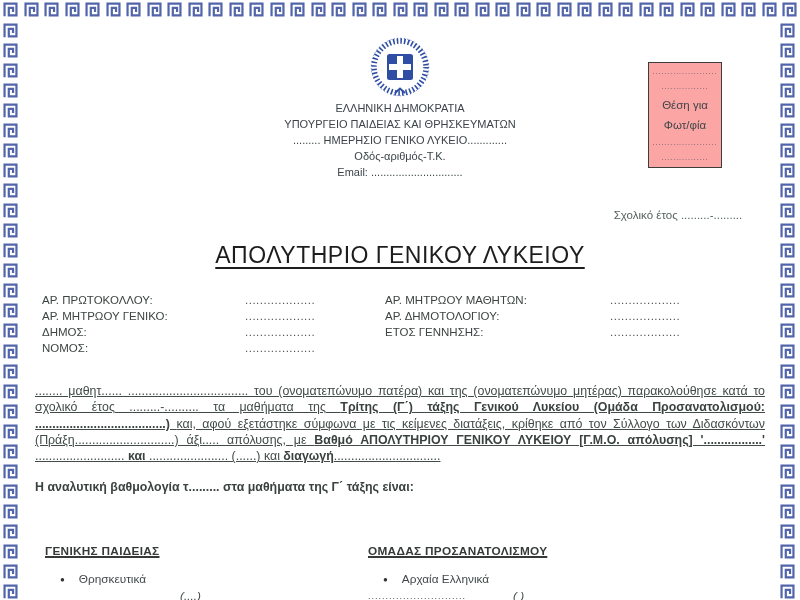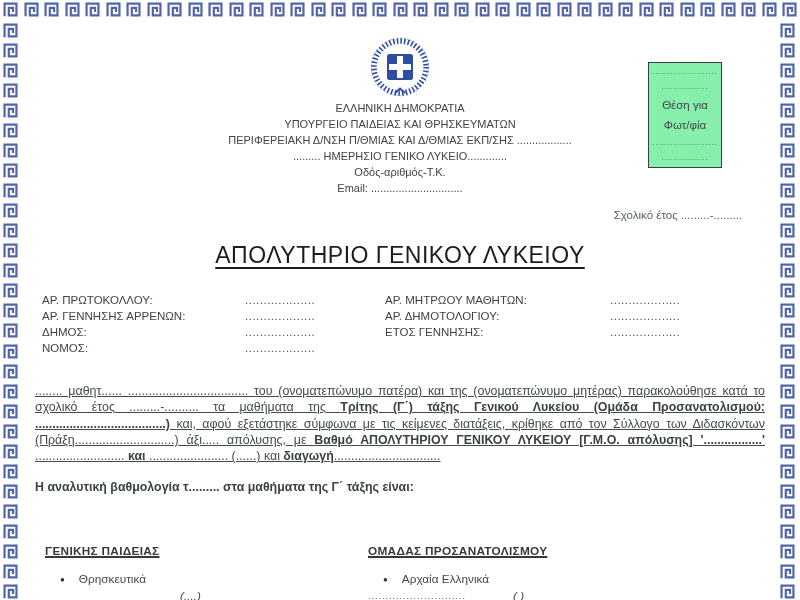--- a/index.html
+++ b/index.html
@@ -21,21 +21,21 @@
   
   .header-block{position:absolute;left:22px;right:22px;top:36px;text-align:center;}
   .emblem{color:var(--emblem-blue,#2e4da3);display:block;margin:0 auto 2px auto;}
   .header-line{font-size:11px;line-height:16px;color:#3b4448;}
 
   
   .photo-box{
     position:absolute;left:648px;top:62px;width:74px;height:106px;
     border:1.4px solid #3d3d3d;box-sizing:border-box;text-align:center;
     display:flex;flex-direction:column;justify-content:space-between;
-    padding:5px 2px;background:#86efac;
+    padding:5px 2px;background:#fca5a5;
   }
   .photo-dots{font-size:7px;letter-spacing:1px;color:#4a4f52;line-height:8px;white-space:nowrap;overflow:hidden;}
   .photo-label{font-size:11.5px;color:#3f4648;line-height:14px;}
 
   
   .school-year{position:absolute;left:588px;top:209px;width:180px;text-align:center;
     font-size:11.5px;color:#53625f;}
 
   
   .diploma-title{
@@ -390,21 +390,20 @@
       <circle cx="31" cy="31" r="26" fill="none" stroke="currentColor" stroke-width="5.5" stroke-dasharray="1.6 2.1"></circle>
       <circle cx="31" cy="31" r="28.8" fill="none" stroke="currentColor" stroke-width="1" stroke-dasharray="1 2.4" opacity="0.75"></circle>
       <rect x="18" y="18" width="26" height="26" rx="2.5" fill="currentColor"></rect>
       <rect x="28" y="20" width="6" height="22" fill="#ffffff"></rect>
       <rect x="20" y="28" width="22" height="6" fill="#ffffff"></rect>
       <path d="M26 57 L31 52.5 L36 57" fill="none" stroke="currentColor" stroke-width="2"></path>
     </svg>
     <div>
         <div class="header-line">ΕΛΛΗΝΙΚΗ ΔΗΜΟΚΡΑΤΙΑ</div>
         <div class="header-line">ΥΠΟΥΡΓΕΙΟ ΠΑΙΔΕΙΑΣ ΚΑΙ ΘΡΗΣΚΕΥΜΑΤΩΝ</div>
-        <div class="header-line">ΠΕΡΙΦΕΡΕΙΑΚΗ Δ/ΝΣΗ Π/ΘΜΙΑΣ ΚΑΙ Δ/ΘΜΙΑΣ ΕΚΠ/ΣΗΣ ..................</div>
         <div class="header-line">......... ΗΜΕΡΗΣΙΟ ΓΕΝΙΚΟ ΛΥΚΕΙΟ.............</div>
         <div class="header-line">Οδός-αριθμός-Τ.Κ.</div>
         <div class="header-line">Email: ..............................</div>
       </div>
   </div>
 
   <div class="photo-box">
     <div class="photo-dots">......................</div>
     <div class="photo-dots">................</div>
     <div class="photo-label">Θέση για</div>
@@ -414,21 +413,21 @@
   </div>
 
   <div class="school-year">Σχολικό έτος .........-.........</div>
 
   <div class="diploma-title">
     <span>ΑΠΟΛΥΤΗΡΙΟ ΓΕΝΙΚΟΥ ΛΥΚΕΙΟΥ</span>
   </div>
 
   <div class="fields-col fields-left">
       <div class="field-row"><span>ΑΡ. ΠΡΩΤΟΚΟΛΛΟΥ:</span><span class="field-value">...................</span></div>
-      <div class="field-row"><span>ΑΡ. ΓΕΝΝΗΣΗΣ ΑΡΡΕΝΩΝ:</span><span class="field-value">...................</span></div>
+      <div class="field-row"><span>ΑΡ. ΜΗΤΡΩΟΥ ΓΕΝΙΚΟ:</span><span class="field-value">...................</span></div>
       <div class="field-row"><span>ΔΗΜΟΣ:</span><span class="field-value">...................</span></div>
       <div class="field-row"><span>ΝΟΜΟΣ:</span><span class="field-value">...................</span></div>
     </div>
   <div class="fields-col fields-right">
       <div class="field-row"><span>ΑΡ. ΜΗΤΡΩΟΥ ΜΑΘΗΤΩΝ:</span><span class="field-value">...................</span></div>
       <div class="field-row"><span>ΑΡ. ΔΗΜΟΤΟΛΟΓΙΟΥ:</span><span class="field-value">...................</span></div>
       <div class="field-row"><span>ΕΤΟΣ ΓΕΝΝΗΣΗΣ:</span><span class="field-value">...................</span></div>
     </div>
 
   <div class="diploma-paragraph"><span class="seg">........ μαθητ...... ................................... του (ονοματεπώνυμο πατέρα) και της (ονοματεπώνυμο μητέρας) παρακολούθησε κατά το σχολικό έτος .........-.......... τα μαθήματα της </span><span class="seg-bold">Τρίτης (Γ΄) τάξης Γενικού Λυκείου (Ομάδα Προσανατολισμού: ......................................) </span><span class="seg">και, αφού εξετάστηκε σύμφωνα με τις κείμενες διατάξεις, κρίθηκε από τον Σύλλογο των Διδασκόντων (Πράξη.............................) άξι..... απόλυσης, με </span><span class="seg-bold">Βαθμό ΑΠΟΛΥΤΗΡΙΟΥ ΓΕΝΙΚΟΥ ΛΥΚΕΙΟΥ [Γ.Μ.Ο. απόλυσης] '.................' </span><span class="seg">.......................... </span><span class="seg-bold">και </span><span class="seg">....................... (......) και </span><span class="seg-bold">διαγωγή</span><span class="seg">...............................</span></div>

